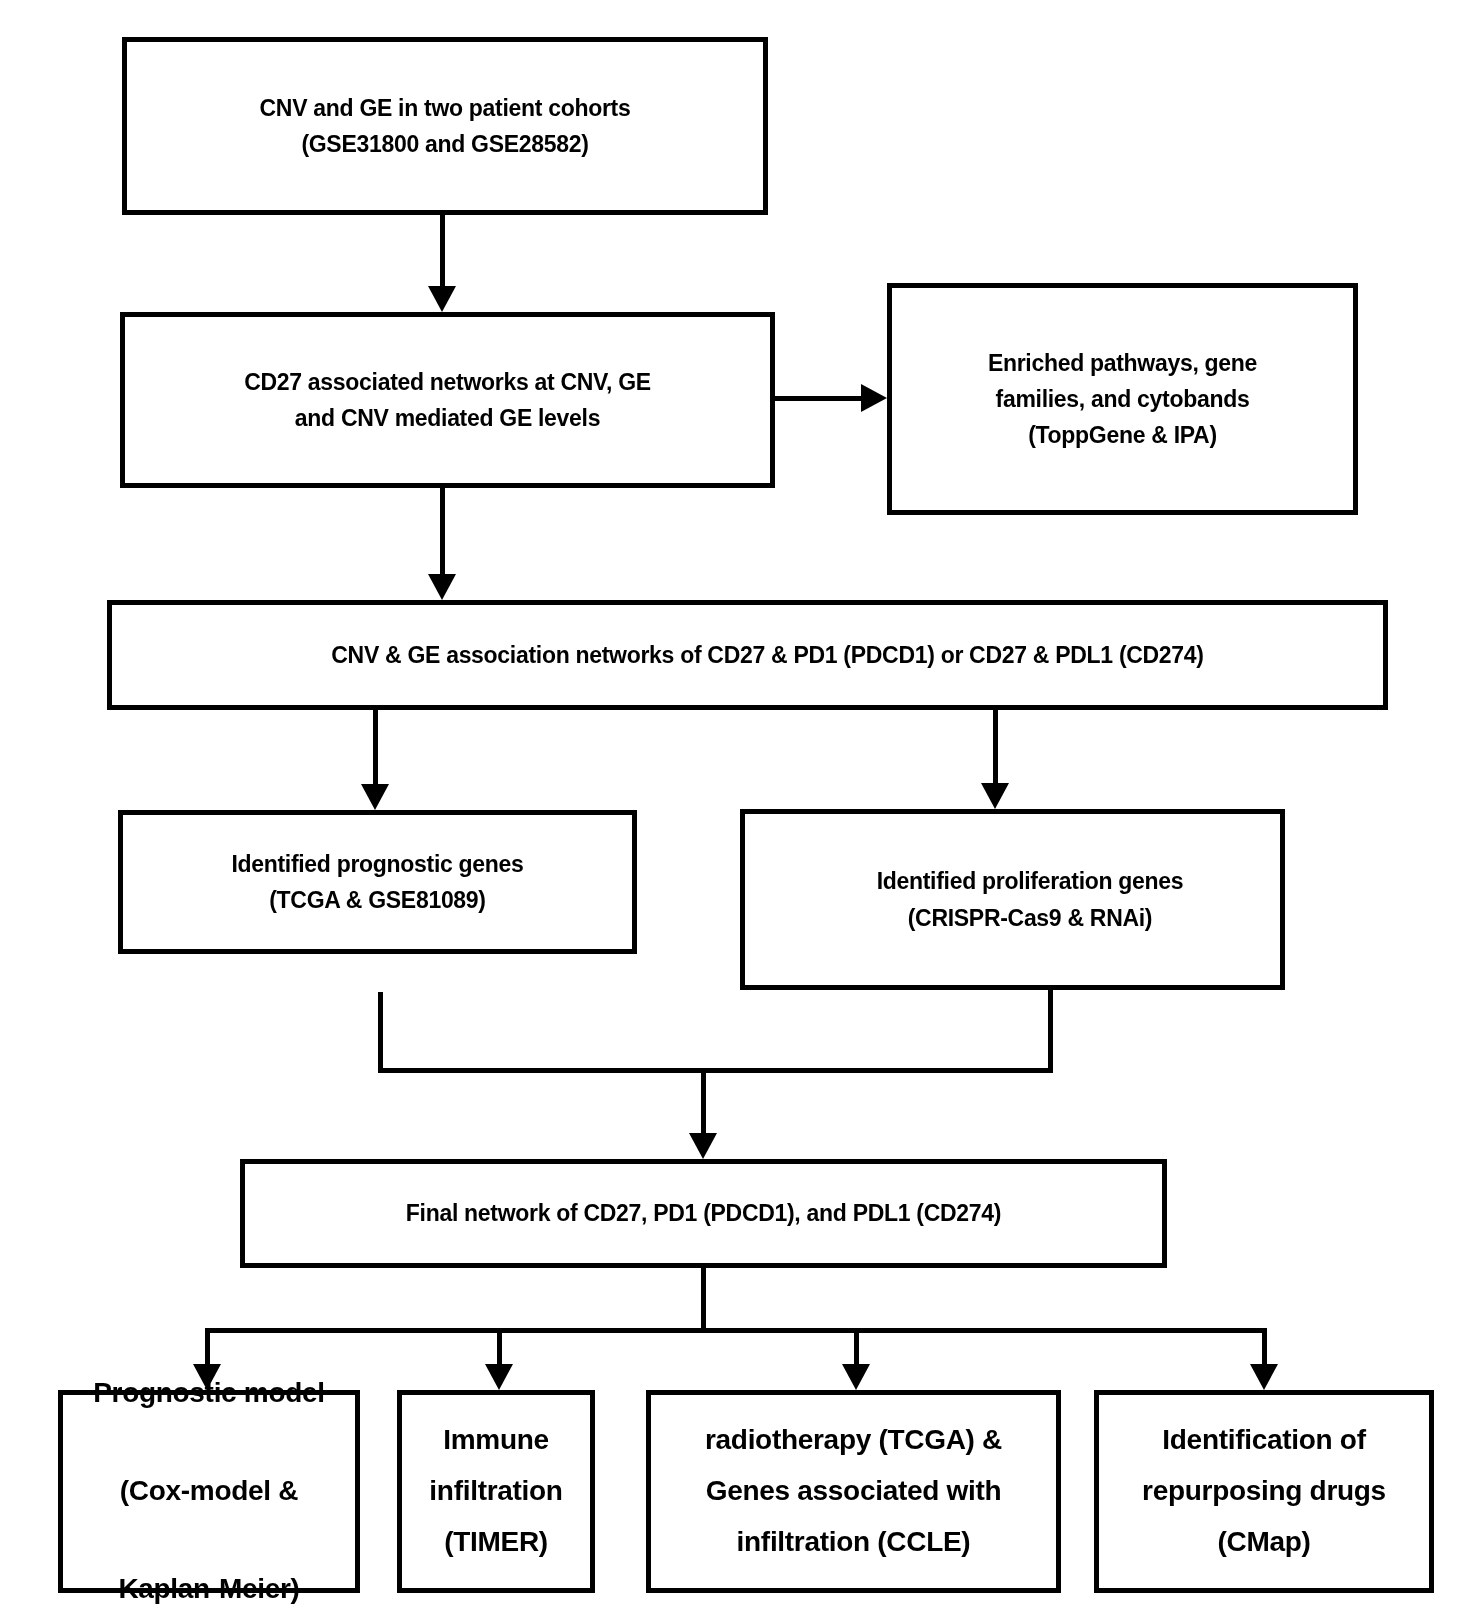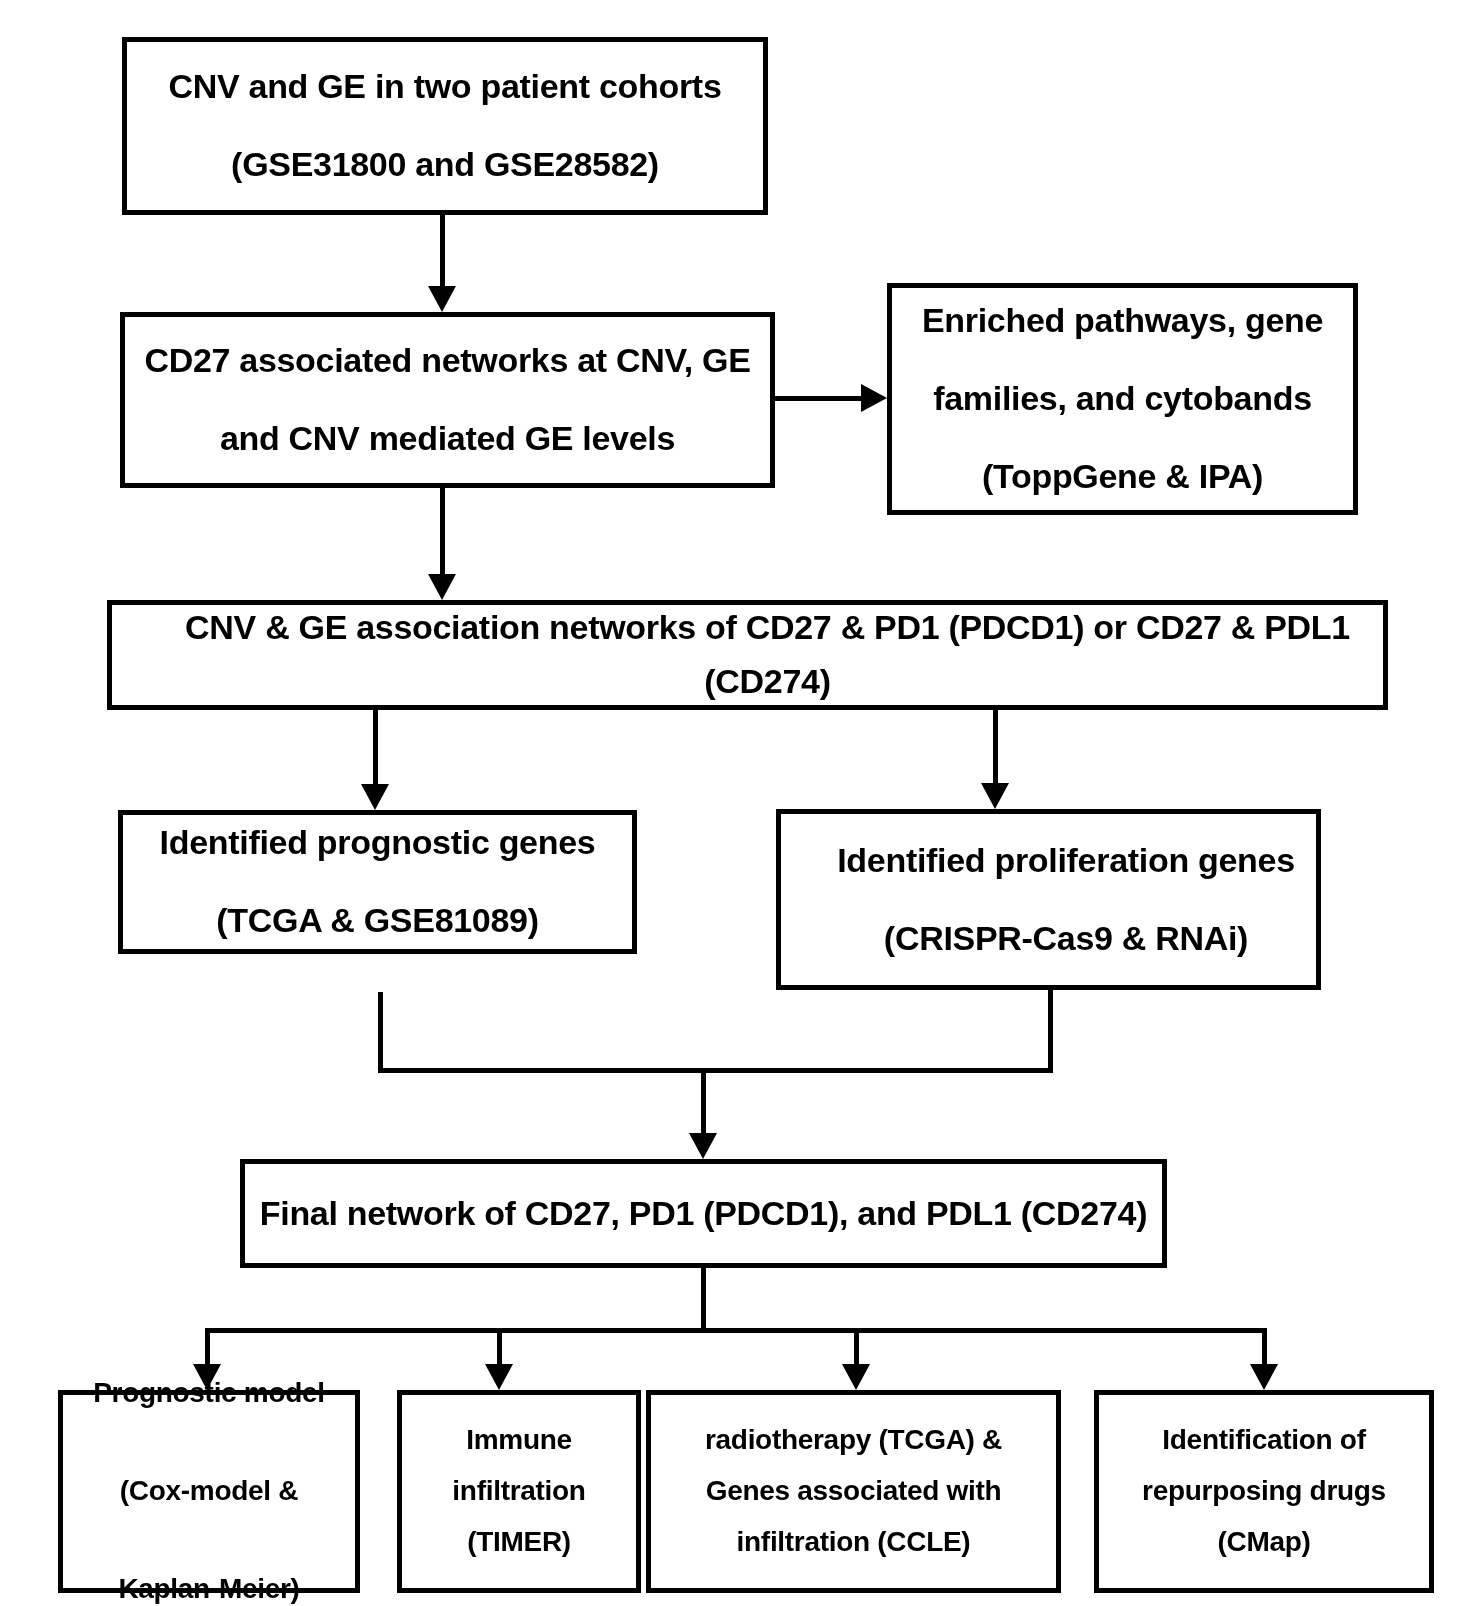--- a/index.html
+++ b/index.html
@@ -21,21 +21,21 @@
     border: 5px solid #000000;
     background: #ffffff;
     display: flex;
     flex-direction: column;
     justify-content: center;
     align-items: center;
     text-align: center;
     font-weight: 700;
     letter-spacing: -0.3px;
   }
-  .t30 { font-size: 34px; line-height: 1.58; gap: 24px; }
+  .t30 { font-size: 23px; line-height: 1.58; }
   .t28 { font-size: 28px; line-height: 1.82; }
   .seg {
     position: absolute;
     background: #000000;
   }
   .head-down {
     position: absolute;
     width: 0; height: 0;
     border-left: 14px solid transparent;
     border-right: 14px solid transparent;
@@ -72,36 +72,36 @@
 
   <div class="box t30" style="left:107px; top:600px; width:1281px; height:110px;padding-left:40px;">
     <div>CNV &amp; GE association networks of CD27 &amp; PD1 (PDCD1) or CD27 &amp; PDL1 (CD274)</div>
   </div>
 
   <div class="box t30" style="left:118px; top:810px; width:519px; height:144px;">
     <div>Identified prognostic genes</div>
     <div>(TCGA &amp; GSE81089)</div>
   </div>
 
-  <div class="box t30" style="left:776px; top:809px; width:545px; height:181px;padding-left:35px;">
+  <div class="box t30" style="left:740px; top:809px; width:545px; height:181px;padding-left:35px;">
     <div>Identified proliferation genes</div>
     <div>(CRISPR-Cas9 &amp; RNAi)</div>
   </div>
 
   <div class="box t30" style="left:240px; top:1159px; width:927px; height:109px;">
     <div>Final network of CD27, PD1 (PDCD1), and PDL1 (CD274)</div>
   </div>
 
   <div class="box t28" style="left:58px; top:1390px; width:302px; height:203px;gap:47px;">
     <div>Prognostic model</div>
     <div>(Cox-model &amp;</div>
     <div>Kaplan-Meier)</div>
   </div>
 
-  <div class="box t28" style="left:397px; top:1390px; width:244px; height:203px;">
+  <div class="box t28" style="left:397px; top:1390px; width:198px; height:203px;">
     <div>Immune</div>
     <div>infiltration</div>
     <div>(TIMER)</div>
   </div>
 
   <div class="box t28" style="left:646px; top:1390px; width:415px; height:203px;">
     <div>radiotherapy (TCGA) &amp;</div>
     <div>Genes associated with</div>
     <div>infiltration (CCLE)</div>
   </div>

